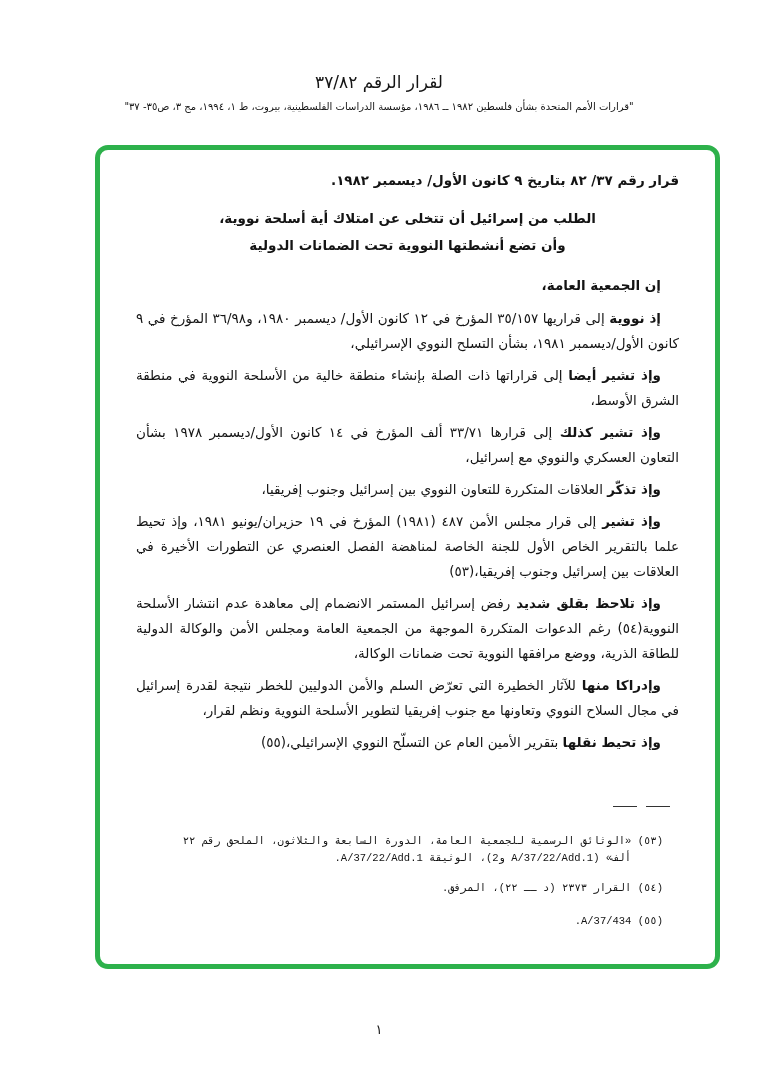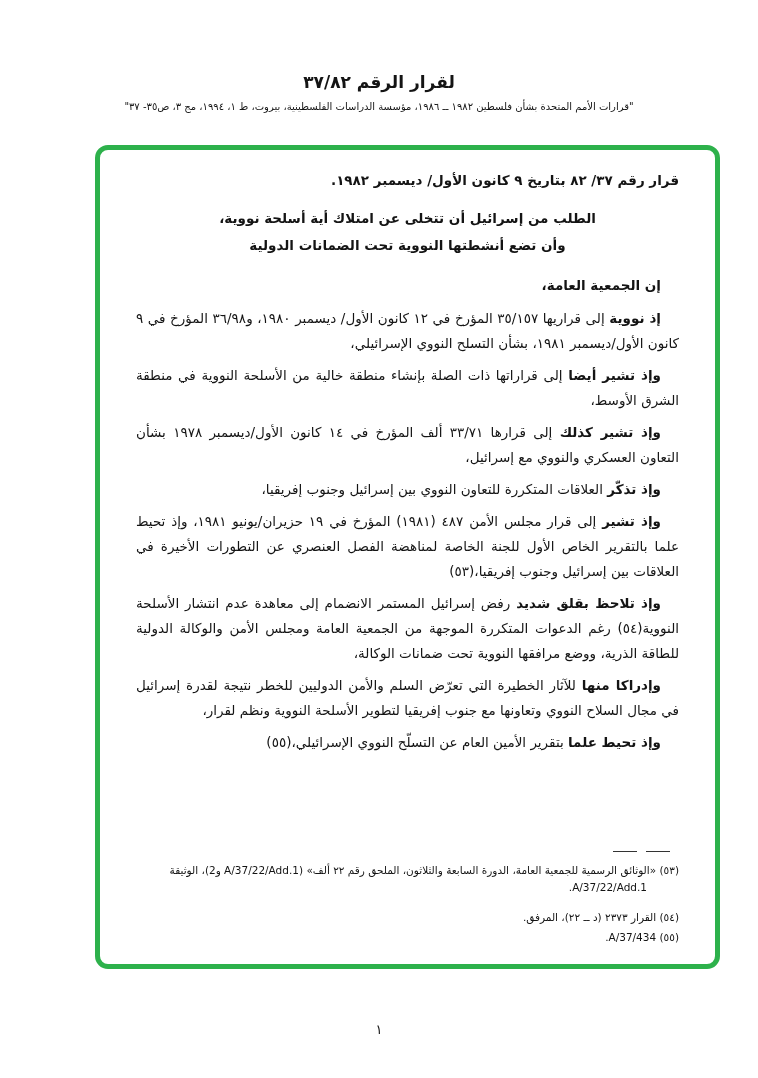--- a/index.html
+++ b/index.html
@@ -5,21 +5,21 @@
   html, body { margin: 0; padding: 0; }
   body {
     width: 758px; height: 1078px;
     background: #ffffff;
     color: #141414;
     font-family: "DejaVu Sans", sans-serif;
   }
   .page { position: relative; width: 758px; height: 1078px; overflow: hidden; background: #fff; }
 
   .doc-header { direction: rtl; text-align: center; }
-  .doc-title { padding-top: 72px; font-size: 17px; font-weight: 700; }
+  .doc-title { padding-top: 72px; font-size: 17px; font-weight: 400; }
   .doc-source { margin-top: 9px; font-size: 10px; }
 
   .green-box {
     position: absolute; left: 95px; top: 145px;
     width: 625px; height: 824px;
     border: 5px solid #2db14b; border-radius: 13px;
     box-sizing: border-box;
     padding: 16px 36px 18px 36px;
     direction: rtl;
     display: flex; flex-direction: column;
@@ -32,21 +32,21 @@
 
   .para { margin: 0 0 7px; font-size: 13.5px; line-height: 25px; text-align: justify; text-indent: 18px; }
   .para strong { font-weight: 700; }
 
   .spacer { flex: 1 1 auto; min-height: 4px; }
 
   .footnote-sep { text-align: right; margin: 4px 0 10px; line-height: 0; }
   .footnote-sep .dash { display: inline-block; width: 24px; height: 0; border-top: 1.5px solid #333; margin-right: 9px; }
 
   .footnotes { font-size: 10.5px; line-height: 17px; }
-  .footnote { margin: 0; padding-right: 32px; text-indent: -32px; text-align: right; }
+  .footnote { margin: 16px; padding-right: 32px; text-indent: -32px; text-align: right; font-family: Liberation Mono, monospace; }
   .footnote.gap-below { margin-bottom: 13px; }
   .footnote + .footnote { margin-top: 3px; }
 
   .page-number { position: absolute; top: 1022px; left: 0; right: 0; text-align: center; font-size: 13px; direction: rtl; }
 </style>
 </head>
 <body>
 
 <div class="page">
 
@@ -95,21 +95,21 @@
       <strong>وإذ تلاحظ بقلق شديد</strong>
       <span>رفض إسرائيل المستمر الانضمام إلى معاهدة عدم انتشار الأسلحة النووية(٥٤) رغم الدعوات المتكررة الموجهة من الجمعية العامة ومجلس الأمن والوكالة الدولية للطاقة الذرية، ووضع مرافقها النووية تحت ضمانات الوكالة،</span>
     </p>
 
     <p class="para">
       <strong>وإدراكا منها</strong>
       <span>للآثار الخطيرة التي تعرّض السلم والأمن الدوليين للخطر نتيجة لقدرة إسرائيل في مجال السلاح النووي وتعاونها مع جنوب إفريقيا لتطوير الأسلحة النووية ونظم لقرار،</span>
     </p>
 
     <p class="para">
-      <strong>وإذ تحيط علما</strong>
+      <strong>وإذ تحيط نقلها</strong>
       <span>بتقرير الأمين العام عن التسلّح النووي الإسرائيلي،(٥٥)</span>
     </p>
 
     <div class="spacer"></div>
 
     <div class="footnote-sep">
       <span class="dash"></span><span class="dash"></span>
     </div>
 
     <div class="footnotes">

